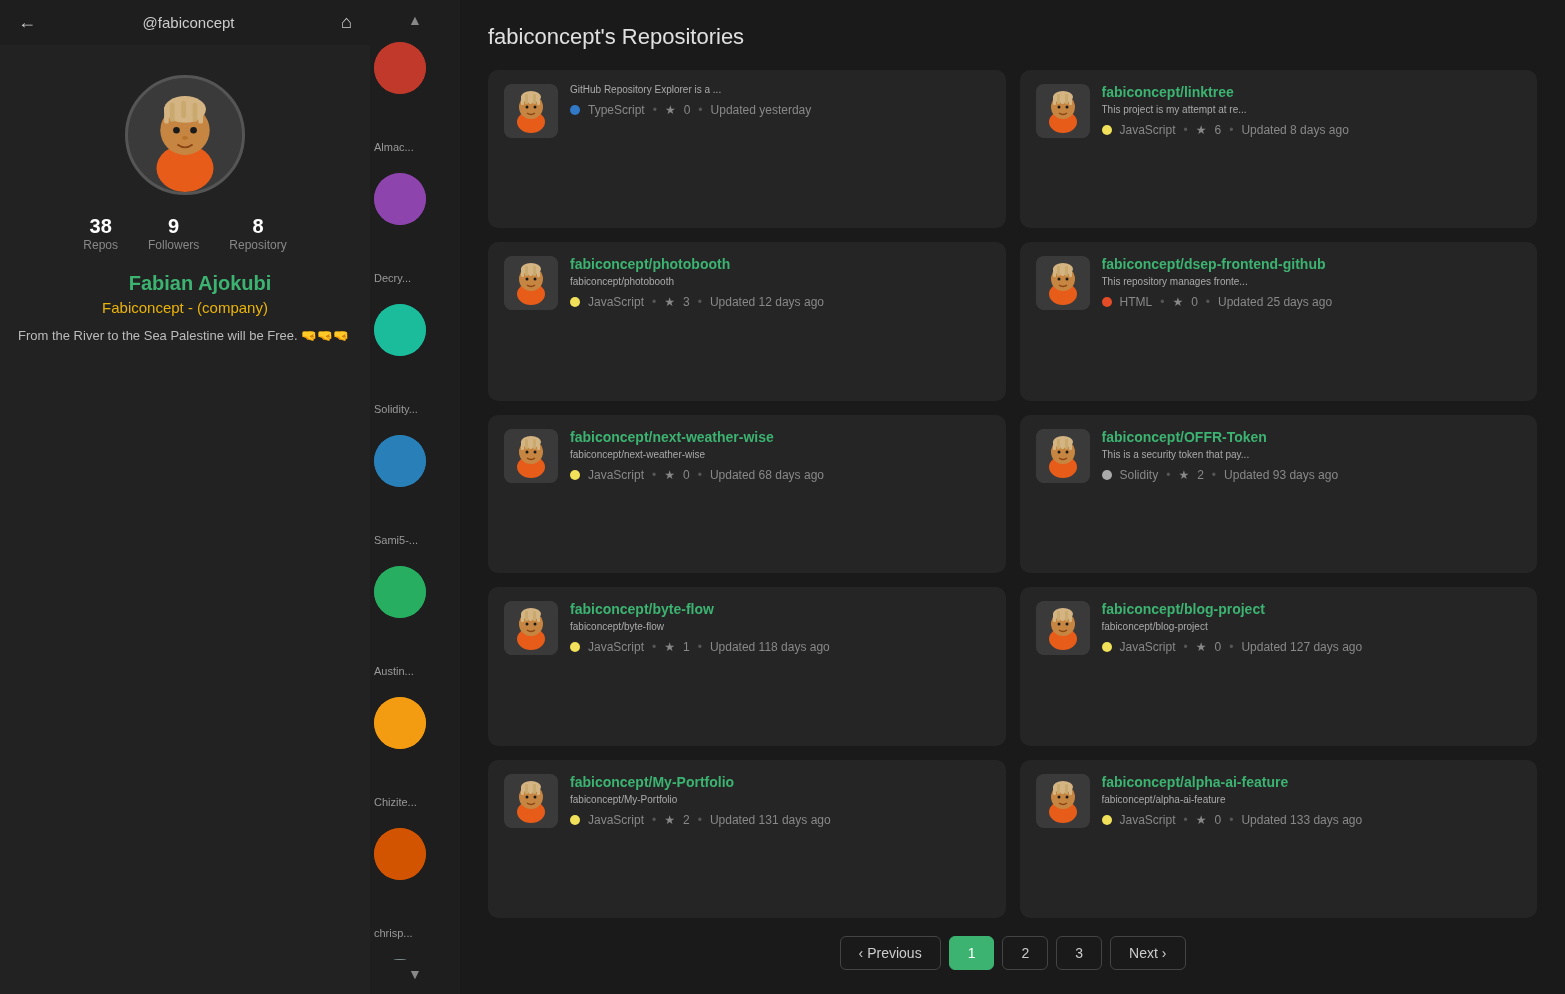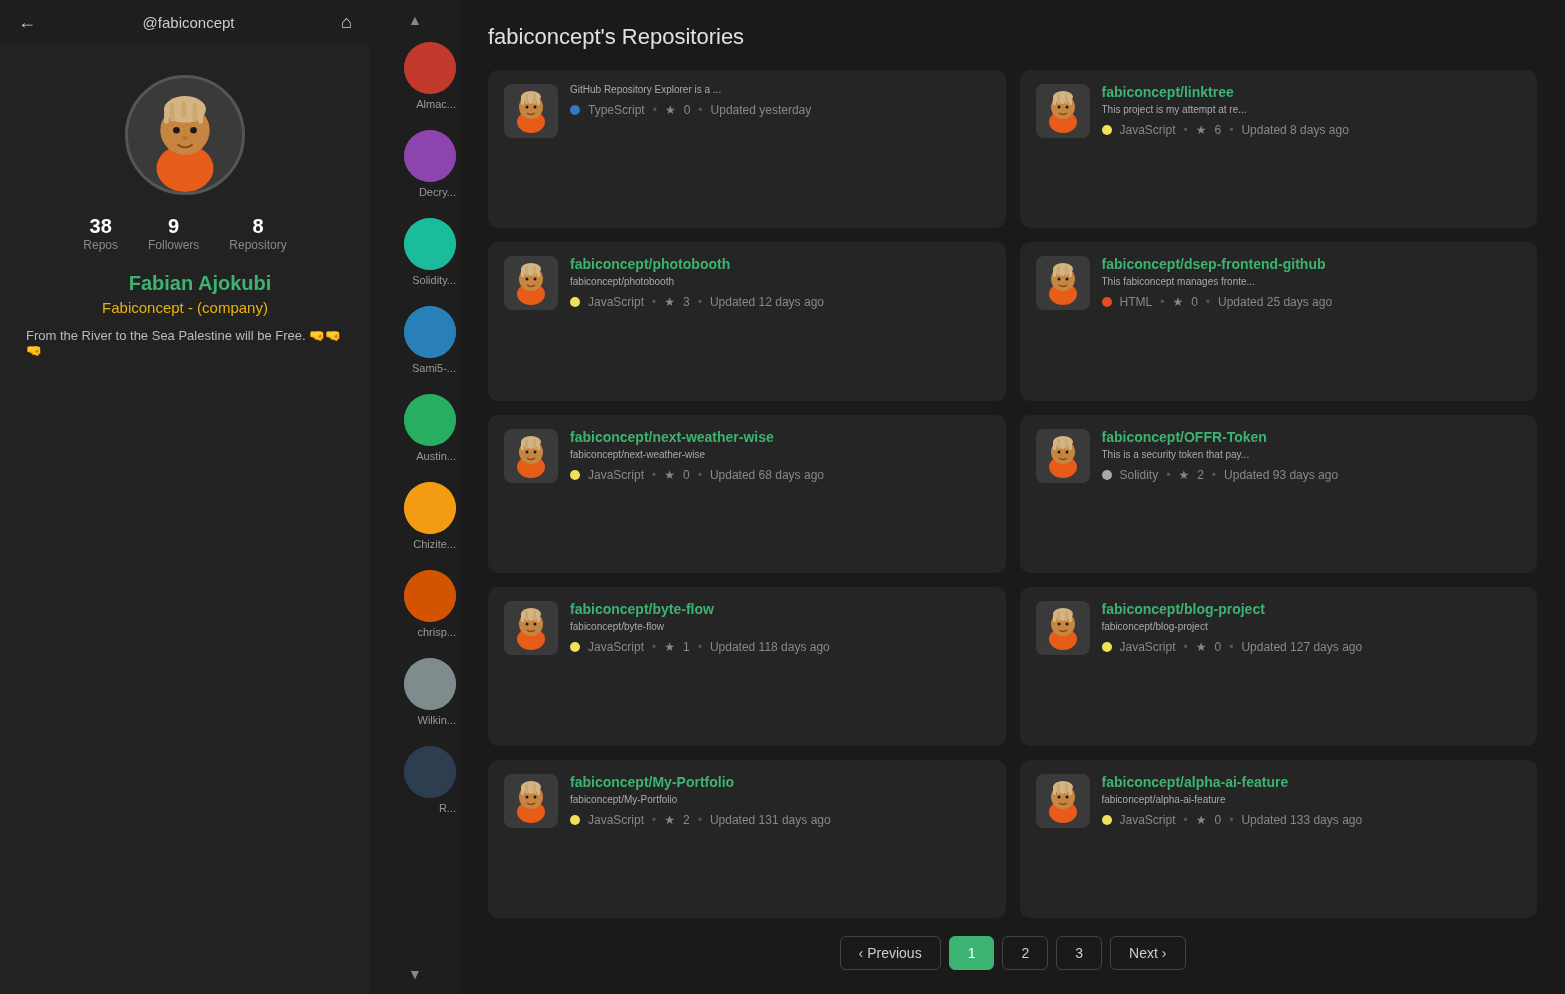--- a/index.html
+++ b/index.html
@@ -36,21 +36,21 @@
     }
     .back-icon, .home-icon {
       color: #ccc;
       font-size: 18px;
       cursor: pointer;
     }
     .profile-section {
       display: flex;
       flex-direction: column;
       align-items: center;
-      padding: 30px 16px 20px;
+      padding: 30px 8px 20px;
     }
     .avatar-circle {
       width: 120px;
       height: 120px;
       border-radius: 50%;
       background: #444;
       overflow: hidden;
       display: flex;
       align-items: center;
       justify-content: center;
@@ -129,24 +129,25 @@
       display: flex;
       flex-direction: column;
       align-items: center;
       gap: 4px;
       scrollbar-width: none;
     }
     .sidebar-list::-webkit-scrollbar { display: none; }
     .sidebar-item {
       display: flex;
       flex-direction: column;
-      align-items: flex-end;
+      align-items: flex-start;
       padding: 8px 4px;
       cursor: pointer;
       width: 100%;
+      gap: 43px;
     }
     .sidebar-avatar {
       width: 52px;
       height: 52px;
       border-radius: 50%;
       background: #444;
       overflow: hidden;
       display: flex;
       align-items: center;
       justify-content: center;
@@ -520,21 +521,21 @@
     <rect x="25" y="10" width="3" height="10" rx="1" fill="#d4b483"></rect>
     <rect x="29" y="10" width="3" height="10" rx="1" fill="#c9a96e"></rect>
     <rect x="33" y="12" width="3" height="9" rx="1" fill="#d4b483"></rect>
     <circle cx="23" cy="23" r="1.5" fill="#1a1a1a"></circle>
     <circle cx="31" cy="23" r="1.5" fill="#1a1a1a"></circle>
     <path d="M23 29 Q27 32 31 29" stroke="#8b4513" stroke-width="1.5" fill="none"></path>
   </svg>
     </div>
     <div class="repo-info">
       <div class="repo-name">fabiconcept/dsep-frontend-github</div>
-      <div class="repo-desc">This fabiconcept manages fronte...</div>
+      <div class="repo-desc">This repository manages fronte...</div>
       <div class="repo-meta">
         <span class="lang-dot lang-html"></span>
         <span>HTML</span>
         <span class="meta-sep">•</span>
         <span class="star-icon">★</span>
         <span>0</span>
         <span class="meta-sep">•</span>
         <span>Updated 25 days ago</span>
       </div>
     </div>

